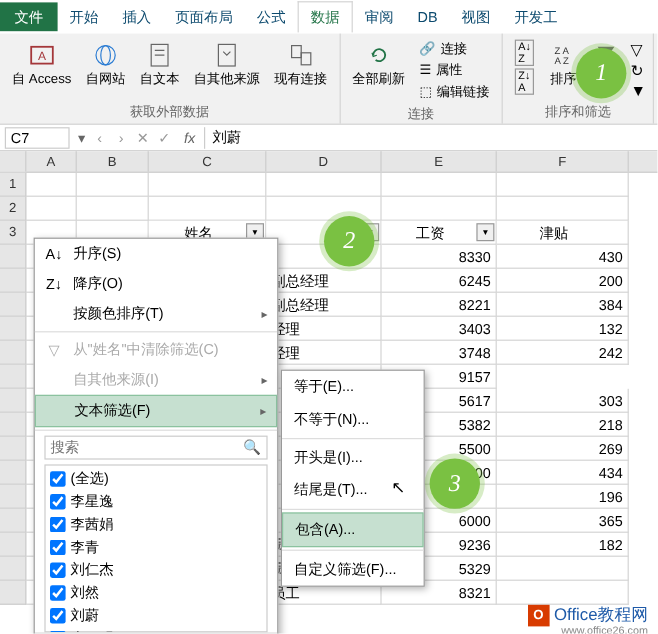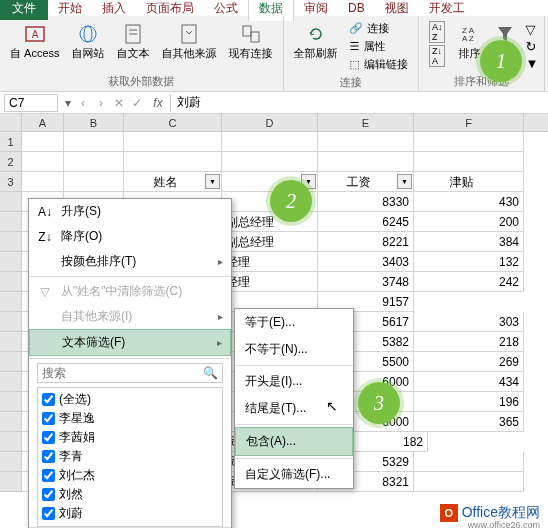--- a/index.html
+++ b/index.html
@@ -1,21 +1,21 @@
 <!DOCTYPE html>
 <html><head>
 <meta charset="utf-8">
 <style>
   * { box-sizing: border-box; margin: 0; padding: 0; }
   body { font-family: "Microsoft YaHei", SimSun, Arial, sans-serif; font-size: 12px; background: #fff; width: 548px; height: 528px; position: relative; overflow: hidden; }
   
   
-  .ribbon-tabs { display: flex; align-items: center; height: 16px; background: #fff; }
+  .ribbon-tabs { display: flex; align-items: center; height: 28px; background: #fff; }
   .file-tab { background: #217346; color: #fff; padding: 4px 12px; height: 24px; display: flex; align-items: center; }
-  .tab { padding: 4px 10px; color: #7f1d1d; cursor: pointer; }
+  .tab { padding: 4px 10px; color: #0c4a6e; cursor: pointer; }
   .tab.active { color: #217346; border: 1px solid #d4d4d4; border-bottom: none; background: #fff; }
   
   
   .ribbon { display: flex; height: 76px; background: #f1f1f1; border-bottom: 1px solid #d4d4d4; }
   .ribbon-group { border-right: 1px solid #d4d4d4; padding: 4px 6px 0 6px; display: flex; flex-direction: column; align-items: center; justify-content: space-between; }
   .ribbon-group-label { font-size: 11px; color: #666; padding: 2px 0; }
   .ribbon-row { display: flex; gap: 4px; align-items: flex-start; }
   .ribbon-btn { display: flex; flex-direction: column; align-items: center; padding: 2px 4px; font-size: 11px; cursor: pointer; }
   .ribbon-btn-sm { display: flex; align-items: center; gap: 4px; font-size: 11px; padding: 1px 4px; cursor: pointer; }
   .ribbon-icon { width: 20px; height: 20px; display: flex; align-items: center; justify-content: center; }
@@ -367,20 +367,21 @@
     <div class="cell text" style="width:96px"></div>
     <div class="cell" style="width:96px">6000</div>
     <div class="cell" style="width:110px">365</div>
       </div>
       <div class="row">
         <div class="row-h"></div>
     <div class="cell" style="width:42px"></div>
     <div class="cell" style="width:60px"></div>
     <div class="cell text" style="width:98px"></div>
     <div class="cell text" style="width:96px">员工</div>
+    <div class="cell" style="width:96px">9236</div>
     <div class="cell" style="width:110px">182</div>
       </div>
       <div class="row">
         <div class="row-h"></div>
     <div class="cell" style="width:42px"></div>
     <div class="cell" style="width:60px"></div>
     <div class="cell text" style="width:98px"></div>
     <div class="cell text" style="width:96px">员工</div>
     <div class="cell" style="width:96px">5329</div>
     <div class="cell" style="width:110px"></div>

